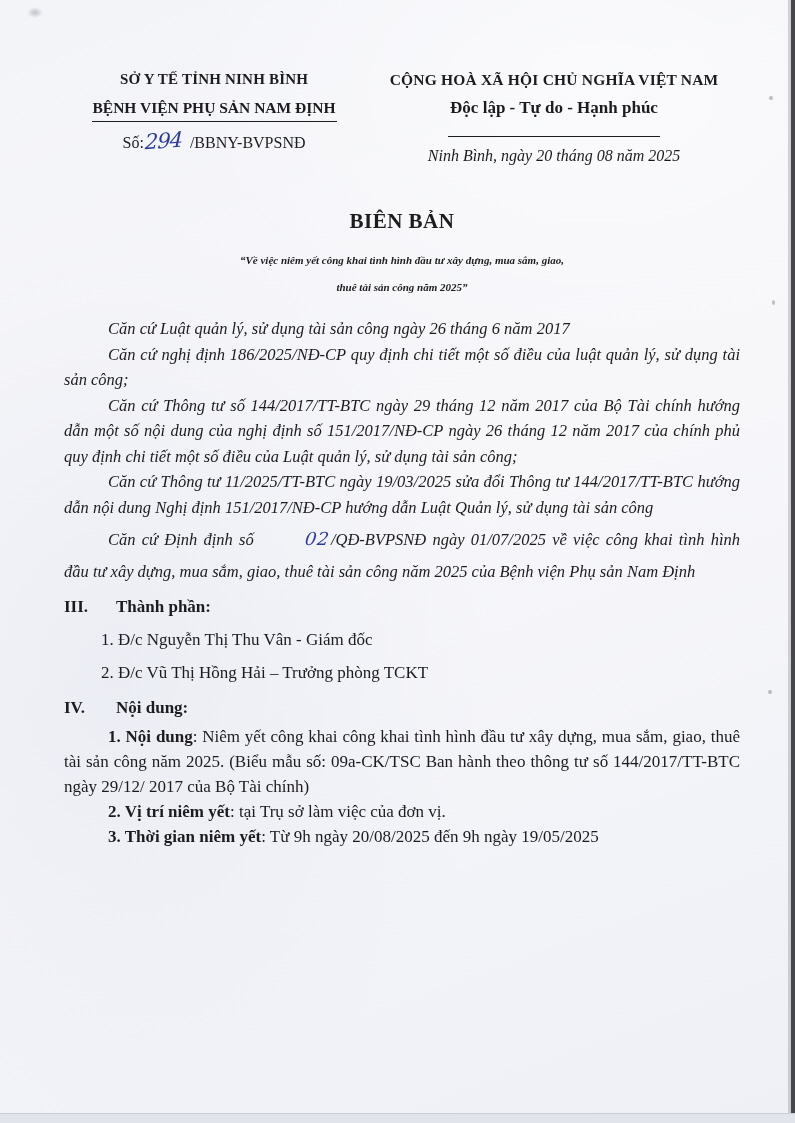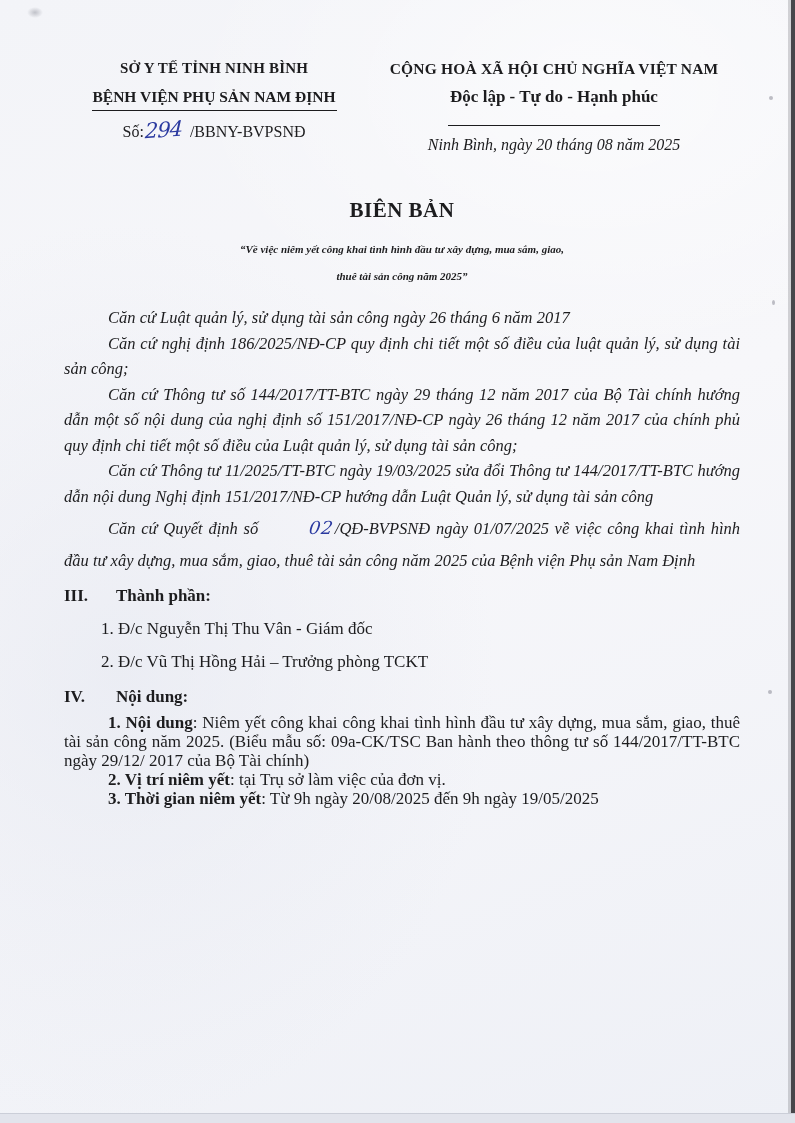--- a/index.html
+++ b/index.html
@@ -19,21 +19,21 @@
   .edge-right{position:absolute;top:0;right:0;width:4px;height:100%;background:#47474b;}
   .edge-right-soft{position:absolute;top:0;right:4px;width:3px;height:100%;background:rgba(90,90,100,.25);}
   .bottom-strip{position:absolute;bottom:0;left:0;width:100%;height:9px;background:#e2e4ec;border-top:1px solid rgba(160,165,180,.35);}
   .smudge{position:absolute;top:7px;left:27px;width:16px;height:11px;
     background:radial-gradient(ellipse at center,rgba(110,112,125,.38),rgba(110,112,125,0) 70%);}
   .speck{position:absolute;width:4px;height:4px;border-radius:50%;background:rgba(100,100,115,.4);}
   .speck.s1{top:96px;right:22px;}
   .speck.s2{top:300px;right:20px;width:3px;height:5px;}
   .speck.s3{top:690px;right:23px;}
 
-  .content{position:absolute;left:64px;top:60px;width:676px;}
+  .content{position:absolute;left:64px;top:71px;width:676px;}
 
   
   .hdr{display:flex;justify-content:space-between;align-items:flex-start;}
   .hdr-left{width:300px;text-align:center;}
   .hdr-right{width:372px;text-align:center;}
   .org-parent{font-weight:bold;font-size:15px;letter-spacing:.2px;}
   .org-name{margin-top:11px;font-weight:bold;font-size:15.5px;}
   .org-name .u{display:inline-block;border-bottom:1.5px solid #1c1c1e;padding:0 1px 4px;}
   .doc-no{margin-top:7px;font-size:16px;}
   .hand{color:#2b3aa0;font-family:"DejaVu Serif",serif;font-style:italic;display:inline-block;}
@@ -54,21 +54,21 @@
   .recitals p{margin:0;text-indent:44px;line-height:25.5px;}
   .recitals p.decision{line-height:32px;margin-top:3px;}
 
   
   .body{font-size:17px;text-align:justify;}
   .body p{margin:0;}
   .opening{text-indent:44px;line-height:34px;margin-top:6px !important;}
   .sec-head{display:flex;font-weight:bold;line-height:33px;margin-top:2px !important;}
   .sec-num{width:52px;flex:none;}
   .members p{padding-left:37px;line-height:33px;}
-  .items p{text-indent:44px;line-height:19px;}
+  .items p{text-indent:44px;line-height:25px;}
   .items .lbl{font-weight:bold;}
 </style>
 </head>
 <body>
 
 <div class="page">
   <div class="smudge"></div>
   <div class="speck s1"></div>
   <div class="speck s2"></div>
   <div class="speck s3"></div>
@@ -99,21 +99,21 @@
     <div class="subtitle">
       <div>“Về việc niêm yết công khai tình hình đầu tư xây dựng, mua sắm, giao,</div>
       <div>thuê tài sản công năm 2025”</div>
     </div>
 
     <div class="recitals">
       <p>Căn cứ Luật quản lý, sử dụng tài sản công ngày 26 tháng 6 năm 2017</p>
       <p>Căn cứ nghị định 186/2025/NĐ-CP quy định chi tiết một số điều của luật quản lý, sử dụng tài sản công;</p>
       <p>Căn cứ Thông tư số 144/2017/TT-BTC ngày 29 tháng 12 năm 2017 của Bộ Tài chính hướng dẫn một số nội dung của nghị định số 151/2017/NĐ-CP ngày 26 tháng 12 năm 2017 của chính phủ quy định chi tiết một số điều của Luật quản lý, sử dụng tài sản công;</p>
       <p>Căn cứ Thông tư 11/2025/TT-BTC ngày 19/03/2025 sửa đổi Thông tư 144/2017/TT-BTC hướng dẫn nội dung Nghị định 151/2017/NĐ-CP hướng dẫn Luật Quản lý, sử dụng tài sản công</p>
-      <p class="decision"><span>Căn cứ Quyết định số </span><span class="hand no-small">02</span><span>/QĐ-BVPSNĐ ngày 01/07/2025 về việc công khai tình hình đầu tư xây dựng, mua sắm, giao, thuê tài sản công năm 2025 của Bệnh viện Phụ sản Nam Định</span></p>
+      <p class="decision"><span>Căn cứ Định định số </span><span class="hand no-small">02</span><span>/QĐ-BVPSNĐ ngày 01/07/2025 về việc công khai tình hình đầu tư xây dựng, mua sắm, giao, thuê tài sản công năm 2025 của Bệnh viện Phụ sản Nam Định</span></p>
     </div>
 
     <div class="body">
 
       <p class="sec-head">
         <span class="sec-num">III.</span>
         <span>Thành phần:</span>
       </p>
       <div class="members">
         <p>1. Đ/c Nguyễn Thị Thu Vân - Giám đốc</p>

